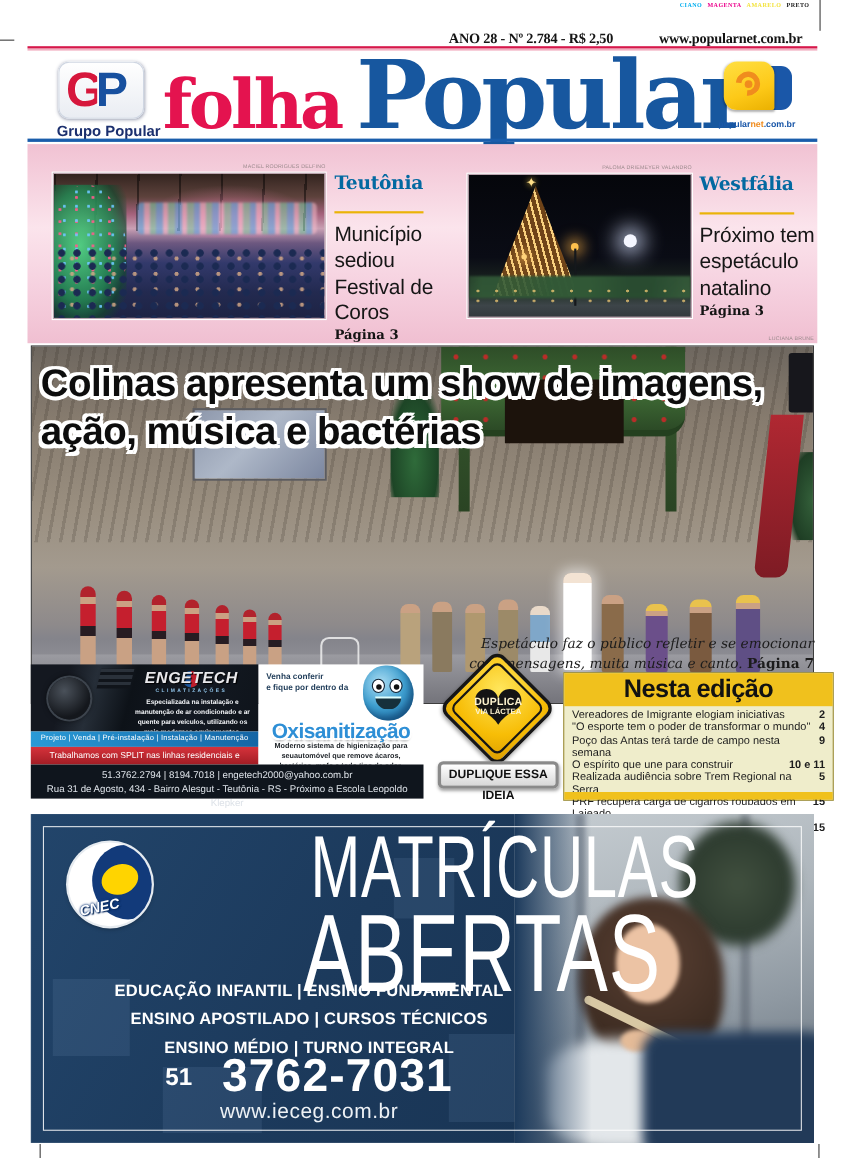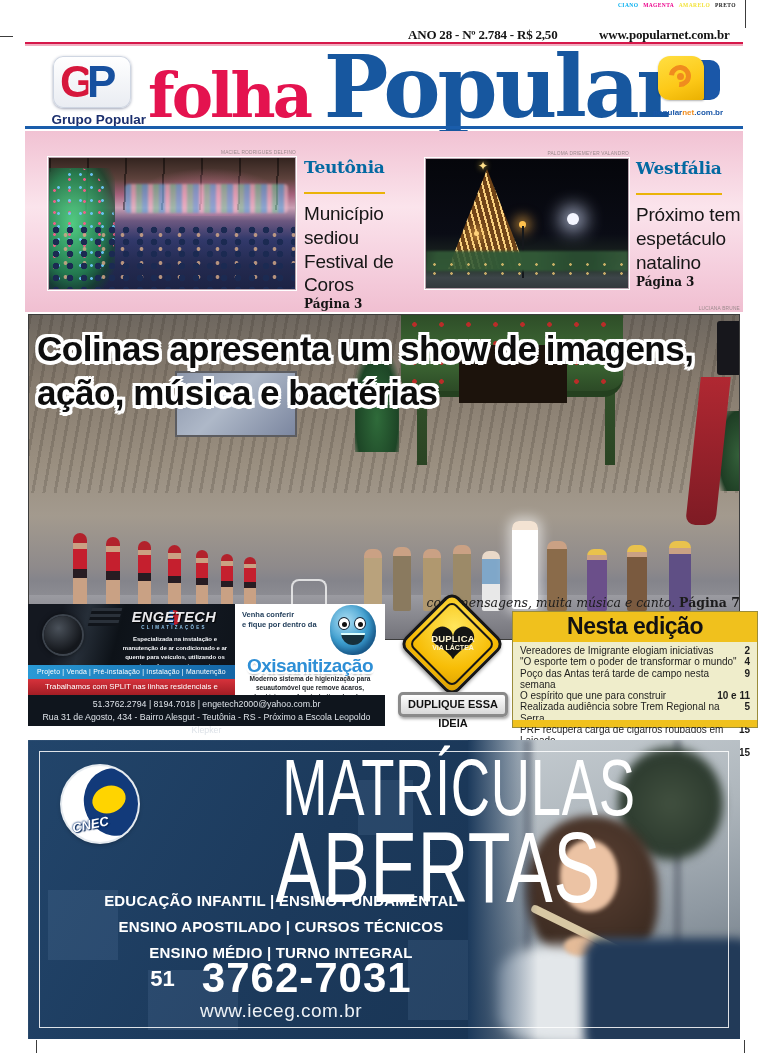--- a/index.html
+++ b/index.html
@@ -300,21 +300,21 @@
     <div class="fig" style="left:483px;bottom:30px;width:26px;height:88px;background:linear-gradient(180deg,#f3e3d3 0 10%,#ffffff 10%);box-shadow:0 0 12px 4px rgba(255,255,255,.55);"></div>
     <div class="fig" style="left:518px;bottom:28px;width:20px;height:70px;background:linear-gradient(180deg,#caa184 0 12%,#8a6b4a 12%);"></div>
     <div class="fig" style="left:558px;bottom:28px;width:20px;height:62px;background:linear-gradient(180deg,#e9c24d 0 10%,#caa184 10% 18%,#6b4f8a 18%);"></div>
     <div class="fig" style="left:598px;bottom:28px;width:20px;height:66px;background:linear-gradient(180deg,#e9c24d 0 10%,#caa184 10% 18%,#7a5a3f 18%);"></div>
     <div class="fig" style="left:640px;bottom:28px;width:22px;height:70px;background:linear-gradient(180deg,#e9c24d 0 10%,#caa184 10% 18%,#5f4f85 18%);"></div>
 
     <div class="lead-hl hl1">Colinas apresenta um show de imagens,</div>
     <div class="lead-hl hl2">ação, música e bactérias</div>
   </div>
   <div class="lead-cap">
-    <br>
+    <span>Espetáculo faz o público refletir e se emocionar</span><br>
     <span>com mensagens, muita música e canto.</span>
     <b>Página 7</b>
   </div>
 
   <div class="ad-combo">
     <div class="eng-top">
       <div class="eng-knob"></div>
       <div class="eng-vent"></div>
       <div class="eng-brand">
         <span class="swirl"></span>

